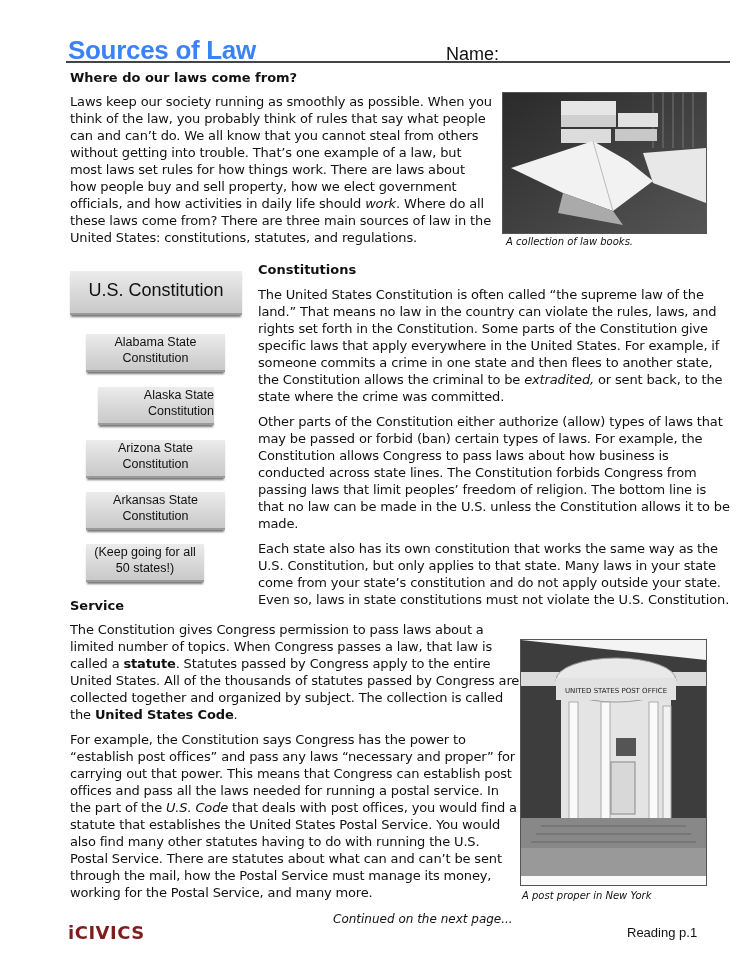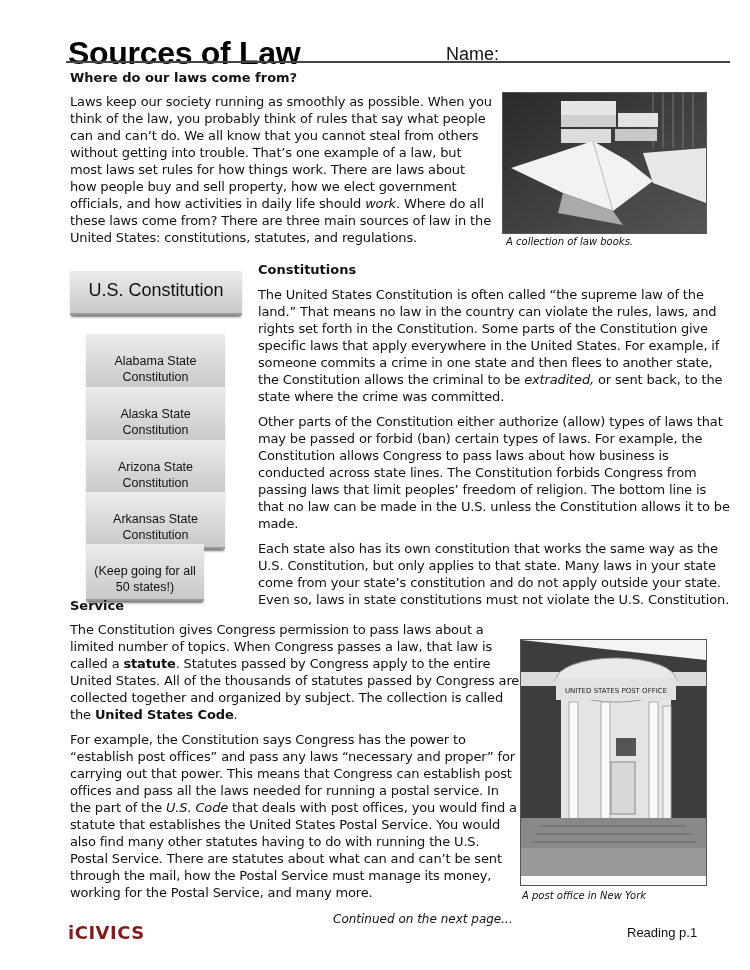--- a/index.html
+++ b/index.html
@@ -1,32 +1,32 @@
 <!DOCTYPE html>
 <html><head>
 <meta charset="utf-8">
 <style>
   html, body { margin: 0; padding: 0; background: #ffffff; }
   body { width: 750px; height: 970px; position: relative; overflow: hidden;
          font-family: "DejaVu Sans", sans-serif; color: #111; }
   .abs { position: absolute; }
   .title { left: 68px; top: 35px; font-family: "Liberation Sans", sans-serif; font-weight: bold;
-           font-size: 32px; letter-spacing: -0.3px; color: #000000; }
+           font-size: 26px; letter-spacing: -0.3px; color: #3b82f6; }
   .name-label { left: 446px; top: 44px; font-family: "Liberation Sans", sans-serif; font-size: 18px; }
   .rule { left: 66px; top: 61px; width: 664px; height: 2px; background: #444; }
   .h2 { font-family: "DejaVu Sans", sans-serif; font-weight: bold; font-size: 13px; }
   .para { font-size: 13px; line-height: 17px; letter-spacing: -0.15px; }
   .para p { margin: 0 0 8px 0; }
   .caption { font-style: italic; font-size: 10px; }
   .photo { border: 1px solid #555; overflow: hidden; }
   .tag { background: linear-gradient(180deg,#ececec 0%,#d6d6d6 60%,#c9c9c9 100%);
          text-align: center; font-family: "Liberation Sans Narrow","Liberation Sans", sans-serif;
          color: #111; box-shadow: 0 3px 2px -1px #777; border-bottom: 2px solid #9a9a9a; }
   .tag.big { font-size: 18px; line-height: 38px; }
-  .tag.small { font-size: 12.5px; line-height: 16px; padding-top: 19px; }
+  .tag.small { font-size: 12.5px; line-height: 16px; padding-top: 0; }
   .footer-logo { left: 68px; top: 922px; font-family: "DejaVu Sans", sans-serif; font-weight: bold;
                  font-size: 18px; letter-spacing: 0.5px; color: #7f1d1d; }
   .continued { left: 333px; top: 912px; font-style: italic; font-size: 12px; }
   .page-num { left: 627px; top: 925px; font-family: "Liberation Sans", sans-serif; font-size: 13px; }
 </style>
 </head>
 <body>
 
 <div class="abs title">Sources of Law</div>
 <div class="abs name-label">Name:</div>
@@ -61,21 +61,21 @@
     <polygon points="8,75 90,48 125,68 150,88 110,118 60,100" fill="#f2f2f2"></polygon>
     <polygon points="60,100 110,118 120,132 55,120" fill="#aaa"></polygon>
     <polygon points="140,60 203,55 203,110 150,90" fill="#e8e8e8"></polygon>
     <line x1="90" y1="48" x2="110" y2="118" stroke="#bbb"></line>
   </svg>
 </div>
 <div class="abs caption" style="left:506px; top:236px;">A collection of law books.</div>
 
 <div class="abs tag big" style="left:70px; top:271px; width:172px; height:42px;">U.S. Constitution</div>
 <div class="abs tag small" style="left:86px; top:334px; width:139px; height:36px;">Alabama State Constitution</div>
-<div class="abs tag small" style="left:86px; top:387px; width:139px; height:36px;">Alaska State Constitution</div>
+<div class="abs tag small" style="left:98px; top:387px; width:116px; height:36px;text-align:right;">Alaska State Constitution</div>
 <div class="abs tag small" style="left:86px; top:440px; width:139px; height:36px;">Arizona State Constitution</div>
 <div class="abs tag small" style="left:86px; top:492px; width:139px; height:36px;">Arkansas State Constitution</div>
 <div class="abs tag small" style="left:86px; top:544px; width:118px; height:36px;">(Keep going for all 50 states!)</div>
 
 <div class="abs h2" style="left:258px; top:262px;">Constitutions</div>
 <div class="abs para" style="left:258px; top:286px; width:472px;">
   <p><span>The United States Constitution is often called “the supreme law of the land.” That means no law in the country can violate the rules, laws, and rights set forth in the Constitution. Some parts of the Constitution give specific laws that apply everywhere in the United States. For example, if someone commits a crime in one state and then flees to another state, the Constitution allows the criminal to be </span><em>extradited,</em><span> or sent back, to the state where the crime was committed.</span></p>
   <p>Other parts of the Constitution either authorize (allow) types of laws that may be passed or forbid (ban) certain types of laws. For example, the Constitution allows Congress to pass laws about how business is conducted across state lines. The Constitution forbids Congress from passing laws that limit peoples’ freedom of religion. The bottom line is that no law can be made in the U.S. unless the Constitution allows it to be made.</p>
   <p>Each state also has its own constitution that works the same way as the U.S. Constitution, but only applies to that state. Many laws in your state come from your state’s constitution and do not apply outside your state. Even so, laws in state constitutions must not violate the U.S. Constitution.</p>
 </div>
@@ -104,17 +104,17 @@
     <rect x="0" y="178" width="185" height="30" fill="#888"></rect>
     <g stroke="#666">
         <line x1="20" y1="186" x2="165" y2="186"></line>
         <line x1="15" y1="194" x2="170" y2="194"></line>
         <line x1="10" y1="202" x2="175" y2="202"></line>
       </g>
     <rect x="0" y="208" width="185" height="28" fill="#999"></rect>
     <rect x="0" y="236" width="185" height="9" fill="#fafafa"></rect>
   </svg>
 </div>
-<div class="abs caption" style="left:522px; top:890px;">A post office in New York</div>
+<div class="abs caption" style="left:522px; top:890px;">A post proper in New York</div>
 
 <div class="abs footer-logo">iCIVICS</div>
 <div class="abs continued">Continued on the next page...</div>
 <div class="abs page-num">Reading p.1</div>
 
 </body></html>

